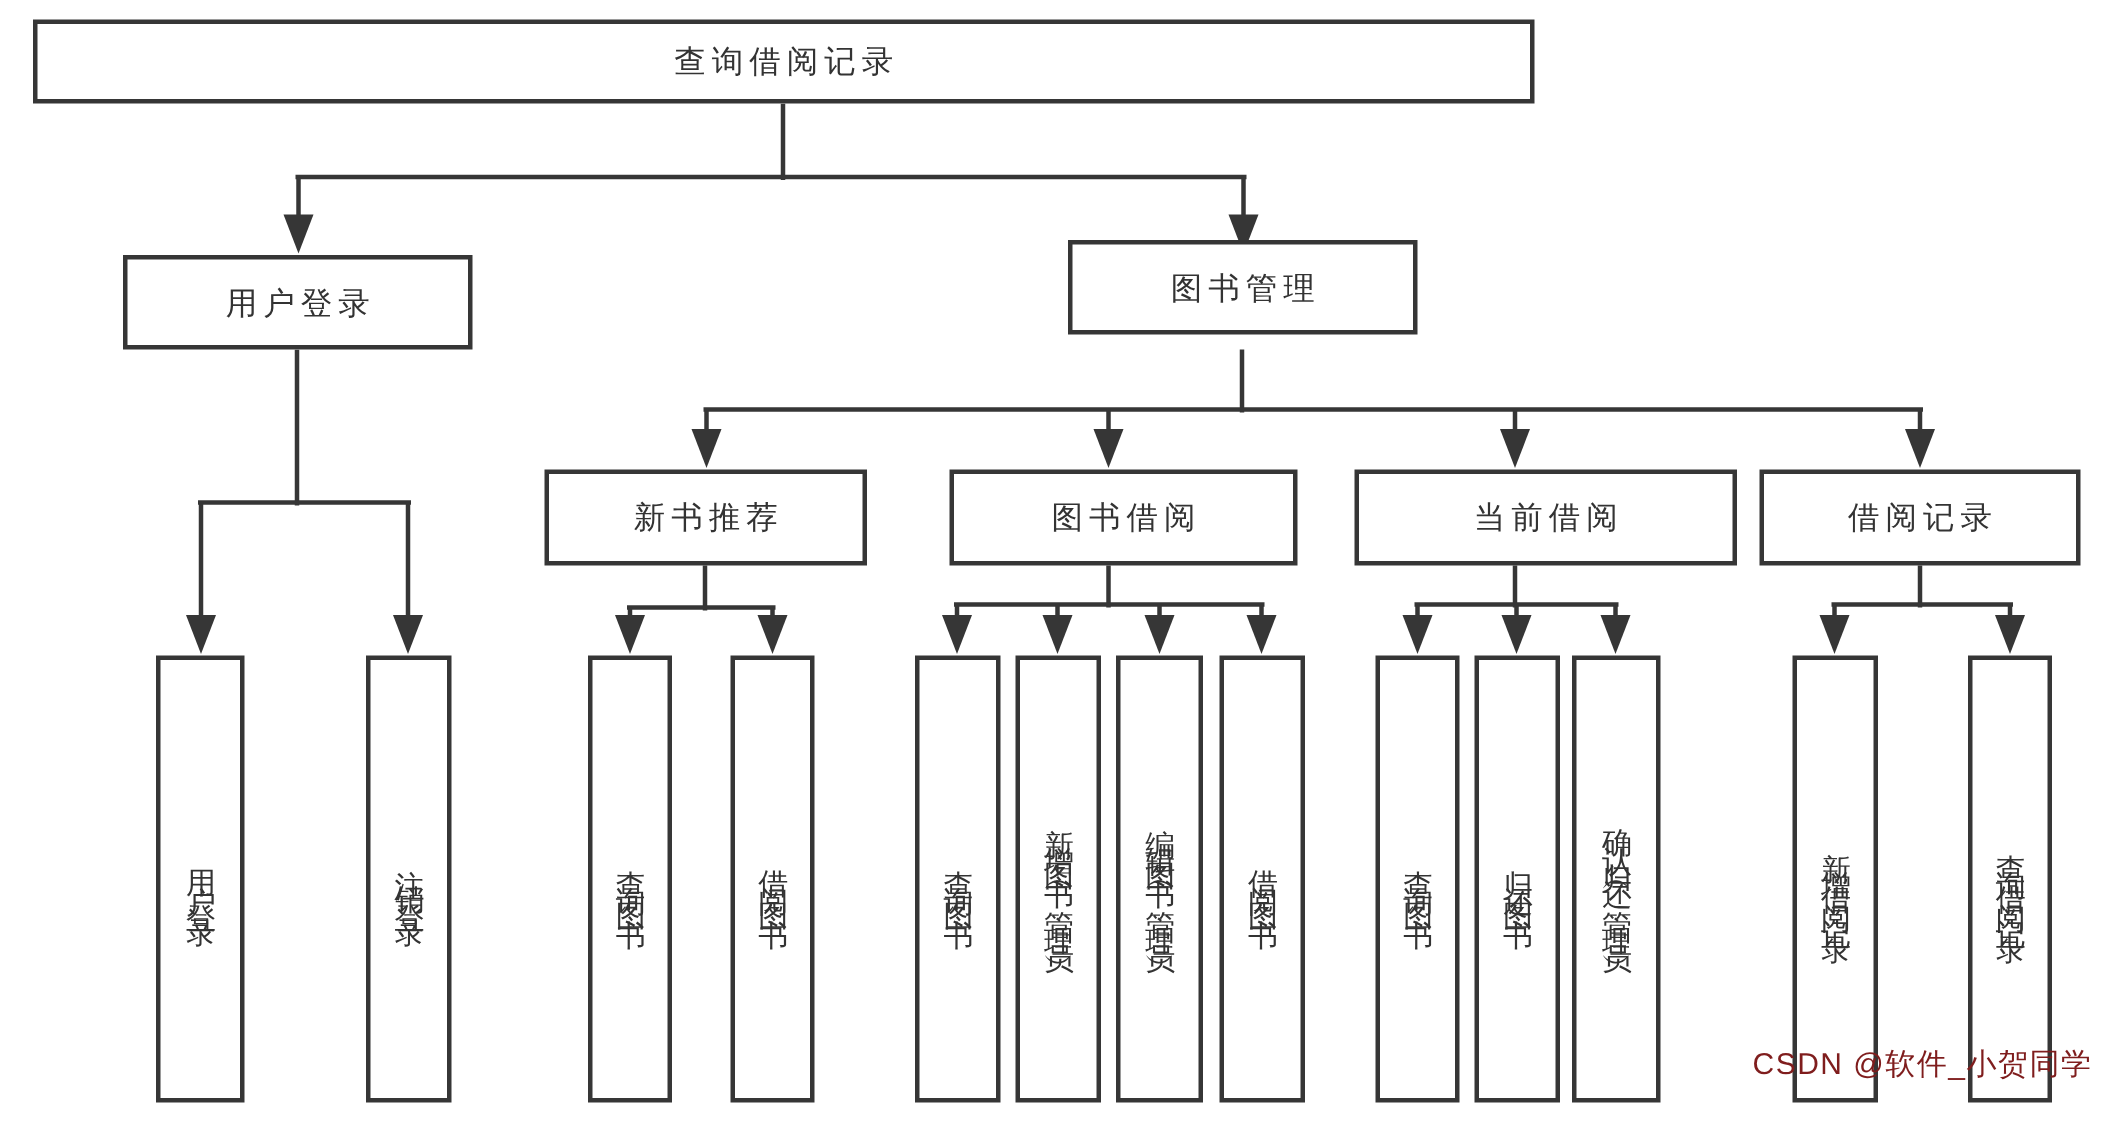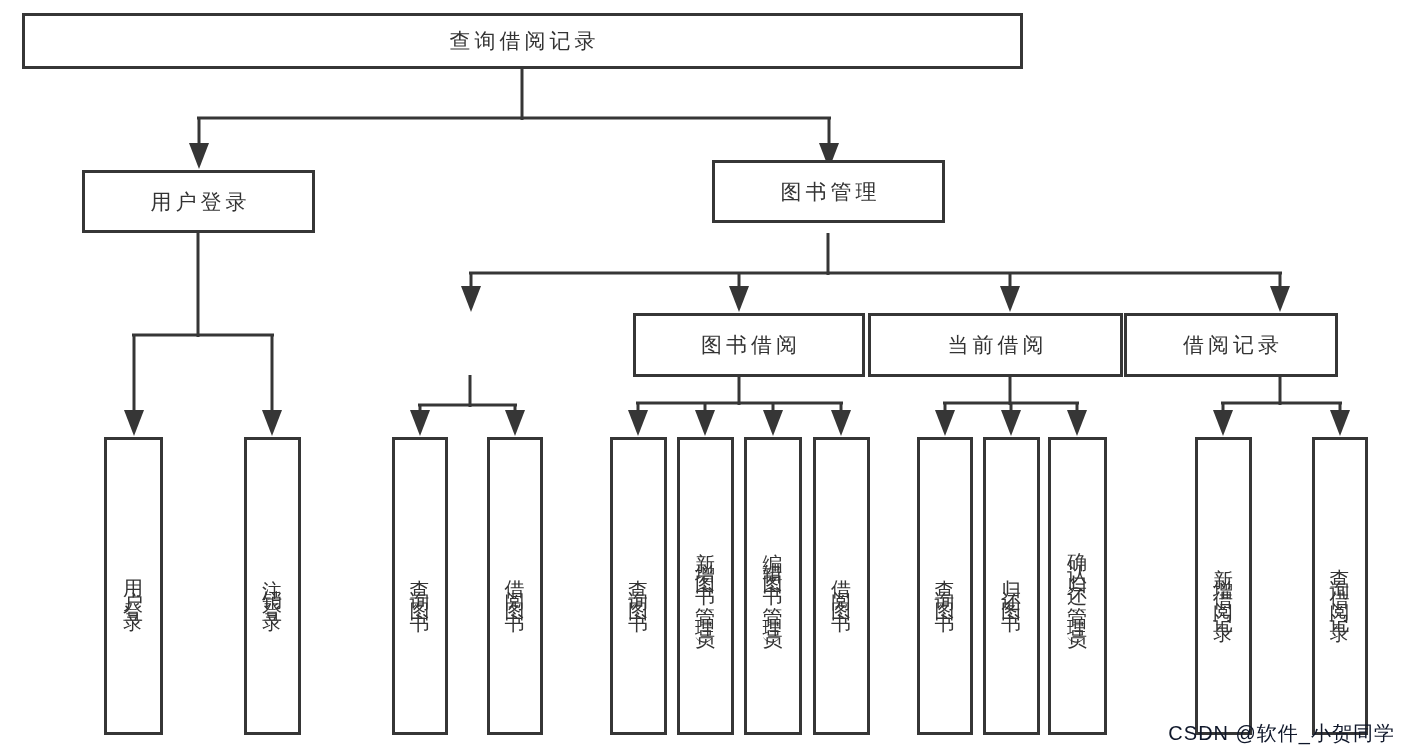--- a/index.html
+++ b/index.html
@@ -12,21 +12,21 @@
     position:absolute;box-sizing:border-box;background:#ffffff;
     border:3px solid #363636;color:#333333;
     display:flex;align-items:center;justify-content:center;
   }
   .h-label{font-size:21px;letter-spacing:4px;padding-left:4px;white-space:nowrap;}
   .v-label{
     writing-mode:vertical-rl;text-orientation:mixed;
     font-size:20px;letter-spacing:11px;line-height:1;white-space:nowrap;
   }
   .watermark{
-    position:absolute;right:10px;bottom:0;font-size:20px;color:#0f172a;
+    position:absolute;right:10px;bottom:24px;font-size:20px;color:#7f1d1d;
     letter-spacing:1px;white-space:nowrap;
   }
 </style>
 </head>
 <body>
 
 <div class="stage">
 
   <svg class="wires" width="1405" height="747" viewBox="0 0 1405 747" stroke="#363636" stroke-width="3" fill="#363636">
 
@@ -108,27 +108,30 @@
     <span class="h-label">查询借阅记录</span>
   </div>
 
   <div class="box" style="left:82px;top:170px;width:233px;height:63px;">
     <span class="h-label">用户登录</span>
   </div>
   <div class="box" style="left:712px;top:160px;width:233px;height:63px;">
     <span class="h-label">图书管理</span>
   </div>
 
+  <div class="box" style="left:363px;top:313px;width:215px;height:64px;">
+    <span class="h-label">新书推荐</span>
+  </div>
   <div class="box" style="left:633px;top:313px;width:232px;height:64px;">
     <span class="h-label">图书借阅</span>
   </div>
-  <div class="box" style="left:868px;top:313px;width:255px;height:64px;">
+  <div class="box" style="left:903px;top:313px;width:255px;height:64px;">
     <span class="h-label">当前借阅</span>
   </div>
-  <div class="box" style="left:1124px;top:313px;width:214px;height:64px;">
+  <div class="box" style="left:1173px;top:313px;width:214px;height:64px;">
     <span class="h-label">借阅记录</span>
   </div>
 
   <div class="box" style="left:104px;top:437px;width:59px;height:298px;">
     <span class="v-label">用户登录</span>
   </div>
   <div class="box" style="left:244px;top:437px;width:57px;height:298px;">
     <span class="v-label">注销登录</span>
   </div>
 

